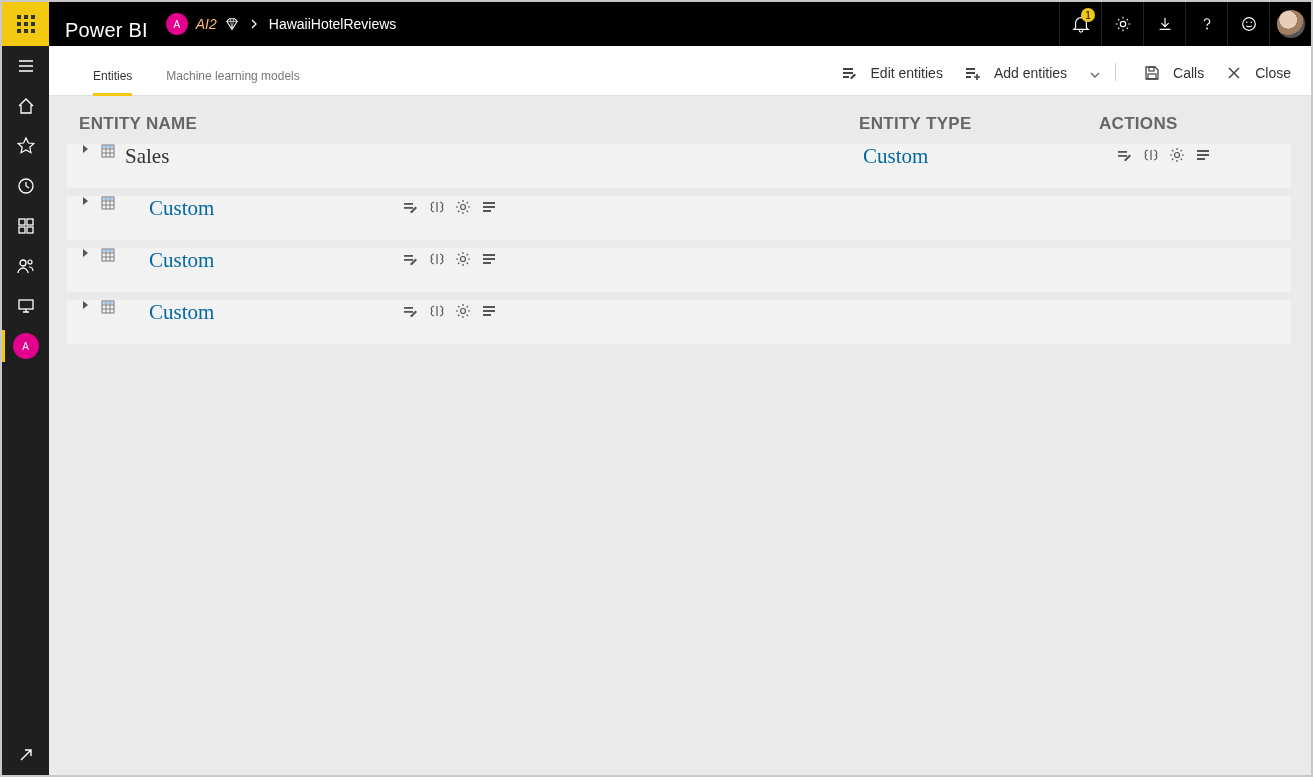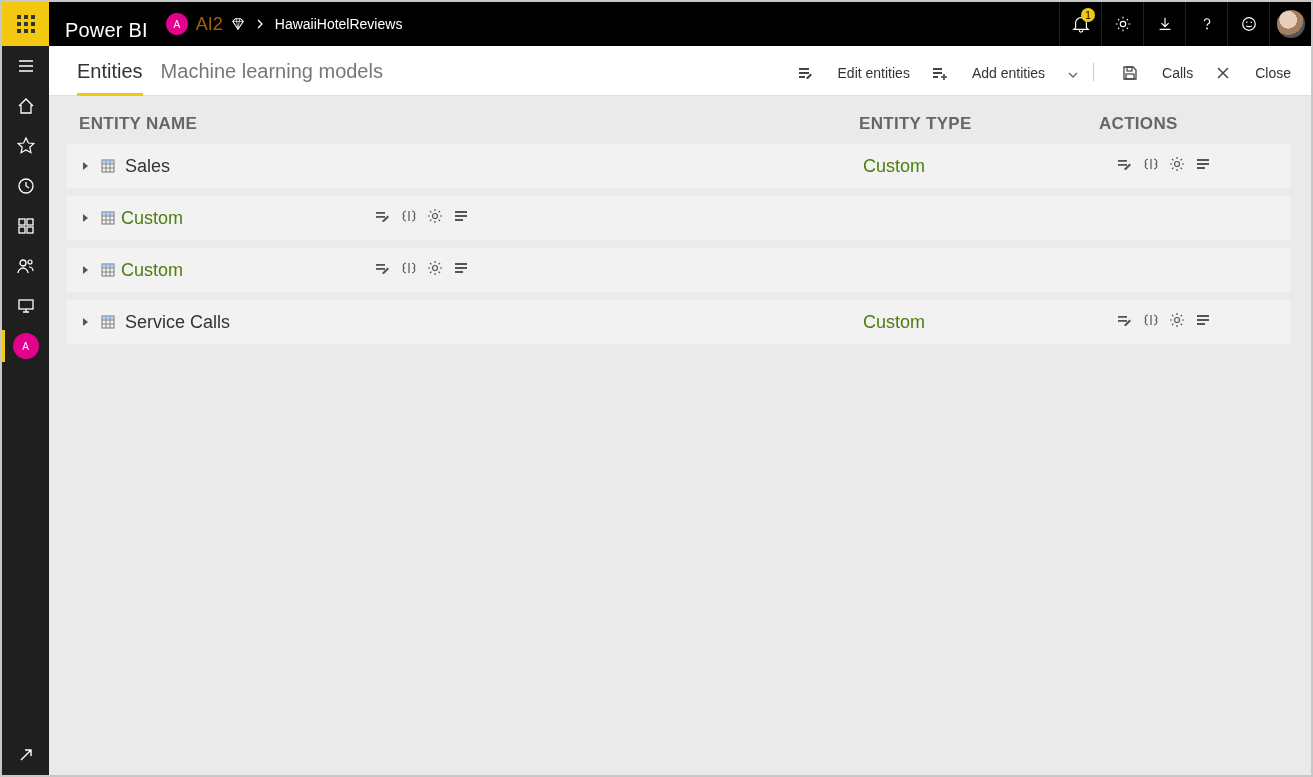--- a/index.html
+++ b/index.html
@@ -5,21 +5,21 @@
   * { box-sizing: border-box; margin: 0; padding: 0; }
   html, body { width: 1313px; height: 777px; font-family: "Segoe UI", Arial, sans-serif; overflow: hidden; }
   body { border: 2px solid #c8c8c8; background: #eaeaea; position: relative; }
 
   
   .topbar { height: 44px; background: #000; display: flex; align-items: center; color: #fff; }
   .app-launcher { width: 47px; height: 44px; background: #f2c811; display:flex; align-items:center; justify-content:center; }
   .app-launcher svg { width:18px; height:18px; }
   .brand { font-size: 20px; font-weight: 400; margin-left: 16px; letter-spacing: .2px; margin-top: 12px; }
   .ws-badge { width:22px; height:22px; border-radius:50%; background:#e3008c; color:#fff; display:flex; align-items:center; justify-content:center; font-size:10px; margin-left:18px; }
-  .ws-name { margin-left: 8px; font-size: 18px; color:#a16207; }
+  .ws-name { margin-left: 8px; font-size: 14px; color:#fdba74;font-style:italic; }
   .diamond { margin-left:8px; display:flex; align-items:center; }
   .diamond svg { width:14px; height:14px; }
   .crumb-sep { margin: 0 10px; display:flex; align-items:center; }
   .crumb-sep svg { width:10px; height:10px; }
   .crumb { font-size: 14px; color:#fff; }
   .top-spacer { flex:1; }
   .top-btn { width:42px; height:44px; display:flex; align-items:center; justify-content:center; border-left:1px solid #222; position:relative; }
   .top-btn svg { width:18px; height:18px; }
   .notif-badge { position:absolute; top:6px; right:6px; background:#f2c811; color:#000; font-size:10px; border-radius:50%; width:14px; height:14px; display:flex; align-items:center; justify-content:center; }
   .avatar { width:28px; height:28px; border-radius:50%; background: radial-gradient(circle at 40% 35%, #e8cdb9 0 35%, #a08060 36% 60%, #555 61% 100%); }
@@ -29,43 +29,43 @@
   .rail-btn { width:47px; height:40px; display:flex; align-items:center; justify-content:center; position:relative; }
   .rail-btn svg { width:20px; height:20px; stroke:#fff; }
   .rail-badge { width:26px; height:26px; border-radius:50%; background:#e3008c; color:#fff; font-size:10px; display:flex; align-items:center; justify-content:center; }
   .rail-active::before { content:""; position:absolute; left:0; top:4px; bottom:4px; width:3px; background:#f2c811; }
   .rail-spacer { flex:1; }
 
   
   .content { position:absolute; top:44px; left:47px; right:0; bottom:0; background:#eaeaea; }
   .toolbar { height:50px; background:#fff; border-bottom:1px solid #e0e0e0; display:flex; align-items:flex-end; padding:0 20px 0 28px; }
   .tabs { display:flex; gap:18px; align-items:flex-end; height:100%; }
-  .tab { padding:0 0 12px 0; font-size:20px; color:#777; cursor:pointer; position:relative; }
+  .tab { padding:0 0 12px 0; font-size:12px; color:#777; cursor:pointer; position:relative;margin-left:16px; }
   .tab.active { color:#333; }
   .tab.active::after { content:""; position:absolute; left:0; right:0; bottom:-1px; height:3px; background:#f2c811; }
   .toolbar-spacer { flex:1; }
-  .tbtn { display:flex; align-items:flex-end; gap:24px; font-size:14px; color:#333; margin-left:22px; padding-bottom:14px; cursor:pointer; }
+  .tbtn { display:flex; align-items:flex-end; gap:13px; font-size:14px; color:#333; margin-left:22px; padding-bottom:14px; cursor:pointer; }
   .tbtn svg { width:16px; height:16px; }
   .tsep { width:1px; height:18px; background:#ccc; margin:0 6px 14px 14px; }
   .chev-small svg{ width:12px; height:12px; }
 
   
   .grid { padding: 18px 20px 0 18px; }
   .grid-head { display:flex; padding:0 12px 10px 12px; font-size:17px; color:#666; font-weight:600; letter-spacing:.3px; }
   .col-name { flex:1; }
   .col-type { width:240px; }
   .col-actions { width:180px; }
   .rowwrap { margin-bottom:8px; }
-  .row { height:44px; background:#f2f2f2; display:flex; align-items:center; padding:0 8px; font-size:18px; color:#333; }
+  .row { height:44px; background:#f2f2f2; display:flex; padding:0 8px; font-size:21px; color:#333;font-family:Liberation Serif, serif; }
   .row .expander { width:20px; display:flex; justify-content:center; }
   .row .expander svg { width:8px; height:10px; }
   .row .ent-icon { width:26px; display:flex; justify-content:center; }
   .row .ent-icon svg { width:14px; height:14px; }
   .row .ent-name { flex:1; padding-left:4px; }
-  .row .ent-type { width:240px; color:#4d7c0f; }
+  .row .ent-type { width:240px; color:#0369a1;margin-left:28px; }
   .row .ent-actions { width:180px; display:flex; gap:10px; padding-left:14px; }
   .row .ent-actions svg { width:16px; height:16px; }
   .aicon { cursor:pointer; }
 
 </style>
 </head>
 <body>
 
 <div class="topbar">
   <div class="app-launcher">
@@ -390,21 +390,20 @@
                 <path d="M2 1l5 4-5 4z" fill="#555"></path>
               </svg>
             </span>
             <span class="ent-icon">
               <svg viewBox="0 0 14 14">
                 <rect x="1" y="1" width="12" height="12" fill="none" stroke="#777" stroke-width="1"></rect>
                 <path d="M1 5h12M1 9h12M5 1v12M9 1v12" stroke="#777" stroke-width="0.9"></path>
                 <rect x="1" y="1" width="12" height="3" fill="#8fb7e4" opacity="0.6"></rect>
               </svg>
             </span>
-            <span class="ent-name">Service Calls</span>
             <span class="ent-type">Custom</span>
             <span class="ent-actions">
   <span class="aicon">
     <svg viewBox="0 0 16 16">
                   <rect x="1" y="4" width="9" height="1.8" fill="#555"></rect>
                   <rect x="1" y="8" width="9" height="1.8" fill="#555"></rect>
                   <path d="M9 14l5-5-1.5-1.5-5 5V14z" fill="#555"></path>
                 </svg>
   </span>
   <span class="aicon">

